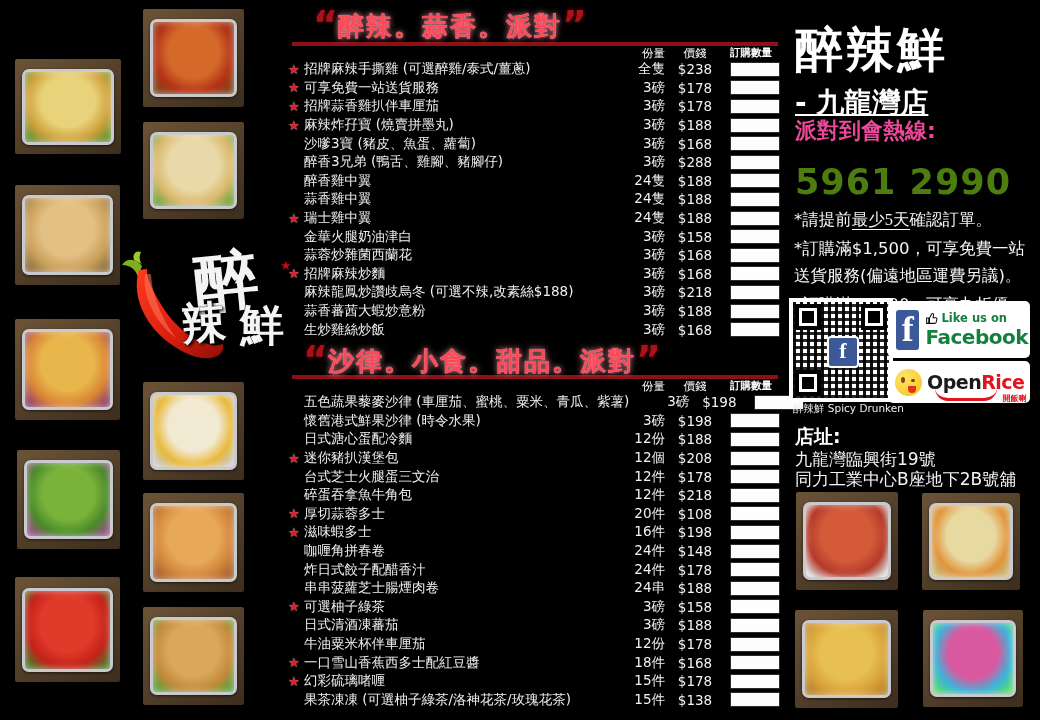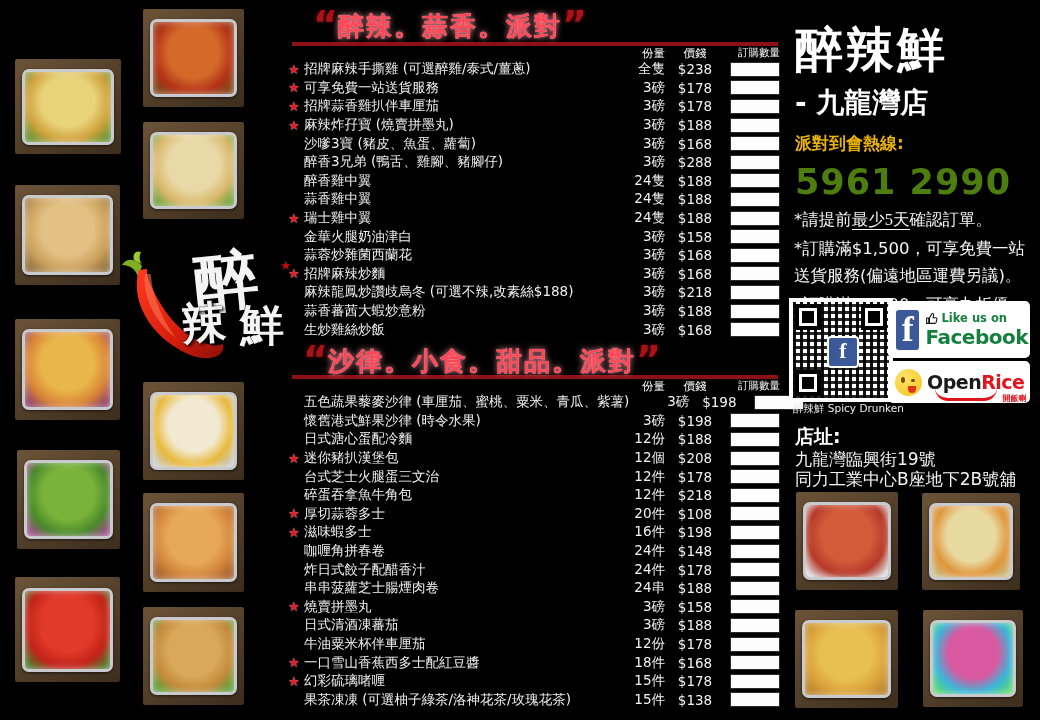--- a/index.html
+++ b/index.html
@@ -40,28 +40,28 @@
   .sec-title .q{color:#a81218;font-size:38px;font-weight:bold;vertical-align:-2px;
     text-shadow:0 0 4px #70070c;}
   .divider{height:3.5px;background:#8c1016;margin:1px 2px 0 4px;}
   .hdr-row{display:flex;align-items:center;height:13.5px;margin-top:1px;font-size:11.5px;color:#fff;}
   .row{display:flex;align-items:center;height:18.6px;font-size:13.5px;}
   .c-star{width:16px;flex:none;color:#e11b28;font-size:13px;text-align:left;
     text-shadow:0 0 1px #ffd5d5;}
   .c-name{flex:1;white-space:nowrap;overflow:visible;color:#efefef;}
   .c-portion{width:60px;flex:none;text-align:right;}
   .c-price{width:60px;flex:none;text-align:center;}
-  .c-qtyhead{width:50px;flex:none;margin-left:5px;text-align:right;font-size:10.5px;}
+  .c-qtyhead{width:50px;flex:none;margin-left:5px;text-align:left;font-size:10.5px;font-weight:bold;}
   .qty-box{width:50px;height:15px;flex:none;margin-left:5px;background:#fdfdfd;
     box-shadow:inset 0 0 0 1px #2a2a2a;}
   
   .rp{position:absolute;left:790px;top:0;width:250px;height:720px;}
   .rp-name{position:absolute;left:5px;top:18px;font-size:48px;font-weight:bold;color:#fff;letter-spacing:3px;}
-  .rp-branch{position:absolute;left:5px;top:84px;font-size:28px;font-weight:bold;color:#fff;}
-  .rp-hotline{position:absolute;left:5px;top:132px;font-size:17px;font-weight:bold;color:#eab308;}
+  .rp-branch{position:absolute;left:5px;top:84px;font-size:28px;font-weight:bold;color:#fff;text-decoration:underline;}
+  .rp-hotline{position:absolute;left:5px;top:116px;font-size:22px;font-weight:bold;color:#ec4899;}
   .rp-phone{position:absolute;left:5px;top:162px;font-size:35px;font-weight:bold;color:#4d7c0f;letter-spacing:1px;}
   .rp-notes{position:absolute;left:4px;top:206px;width:246px;font-size:16.5px;line-height:27px;color:#f5f5f5;}
   .rp-notes .note{margin-bottom:2px;}
   .ul{border-bottom:1.5px solid #fff;font-family:Liberation Serif, serif;}
   
   .qr{position:absolute;left:3px;top:302px;width:96px;height:96px;background:
       repeating-linear-gradient(0deg, rgba(0,0,0,.85) 0 3px, transparent 3px 7px),
       repeating-linear-gradient(90deg, #111 0 3px, #fff 3px 7px);
       box-shadow:0 0 0 4px #fff;}
   .fd{position:absolute;width:18px;height:18px;border:4px solid #000;background:#fff;}
@@ -340,21 +340,21 @@
       </div>
       <div class="row">
         <span class="c-star" style="visibility: hidden;">★</span>
         <span class="c-name">串串菠蘿芝士腸煙肉卷</span>
         <span class="c-portion">24串</span>
         <span class="c-price">$188</span>
         <span class="qty-box"></span>
       </div>
       <div class="row">
         <span class="c-star" style="visibility: visible;">★</span>
-        <span class="c-name">燒賣拼墨丸</span>
+        <span class="c-name">可選柚子綠茶</span>
         <span class="c-portion">3磅</span>
         <span class="c-price">$158</span>
         <span class="qty-box"></span>
       </div>
       <div class="row">
         <span class="c-star" style="visibility: hidden;">★</span>
         <span class="c-name">日式清酒凍蕃茄</span>
         <span class="c-portion">3磅</span>
         <span class="c-price">$188</span>
         <span class="qty-box"></span>

